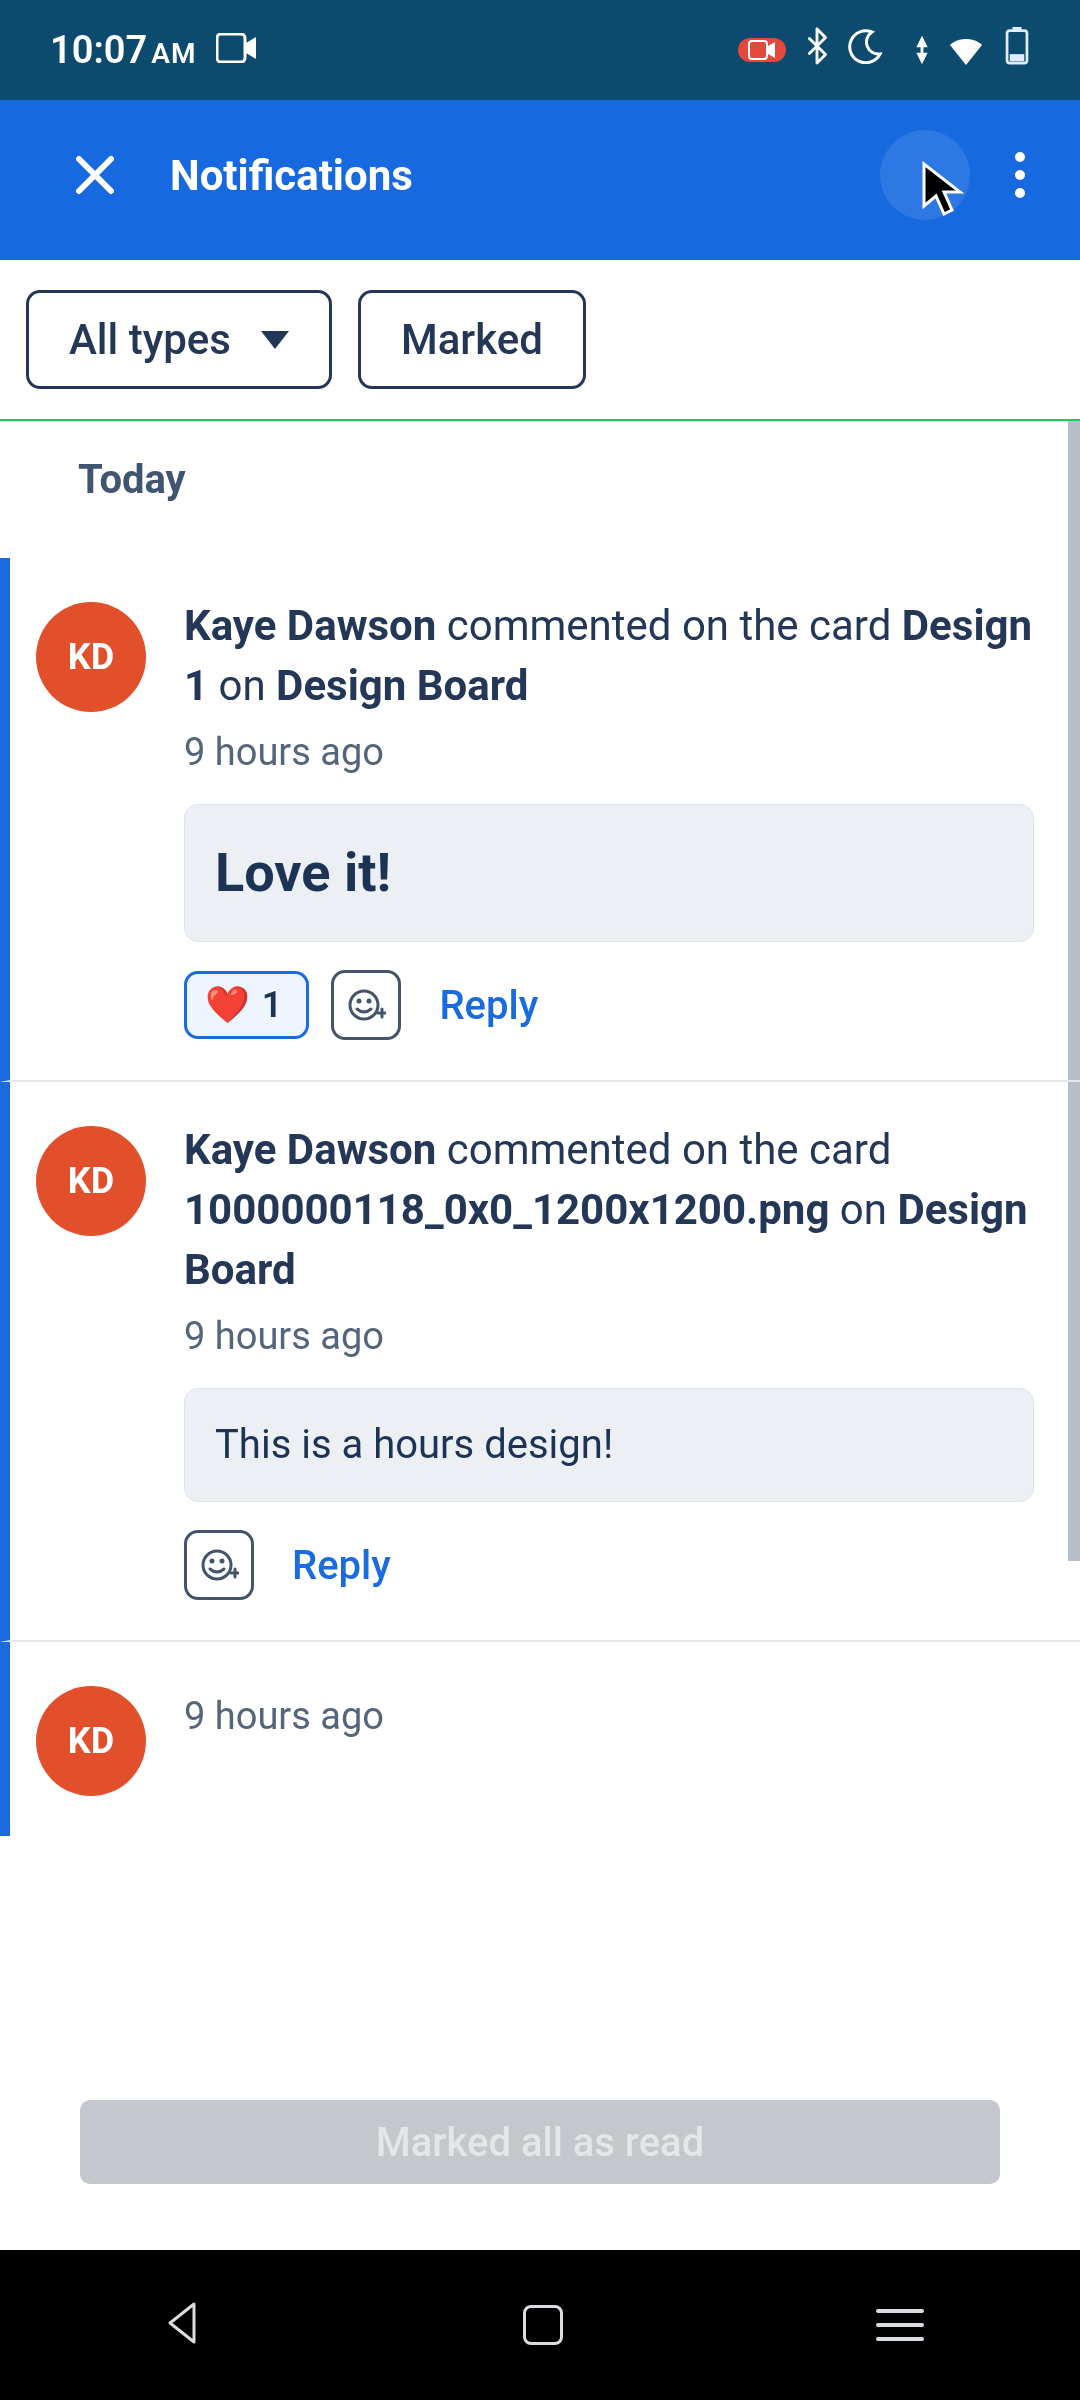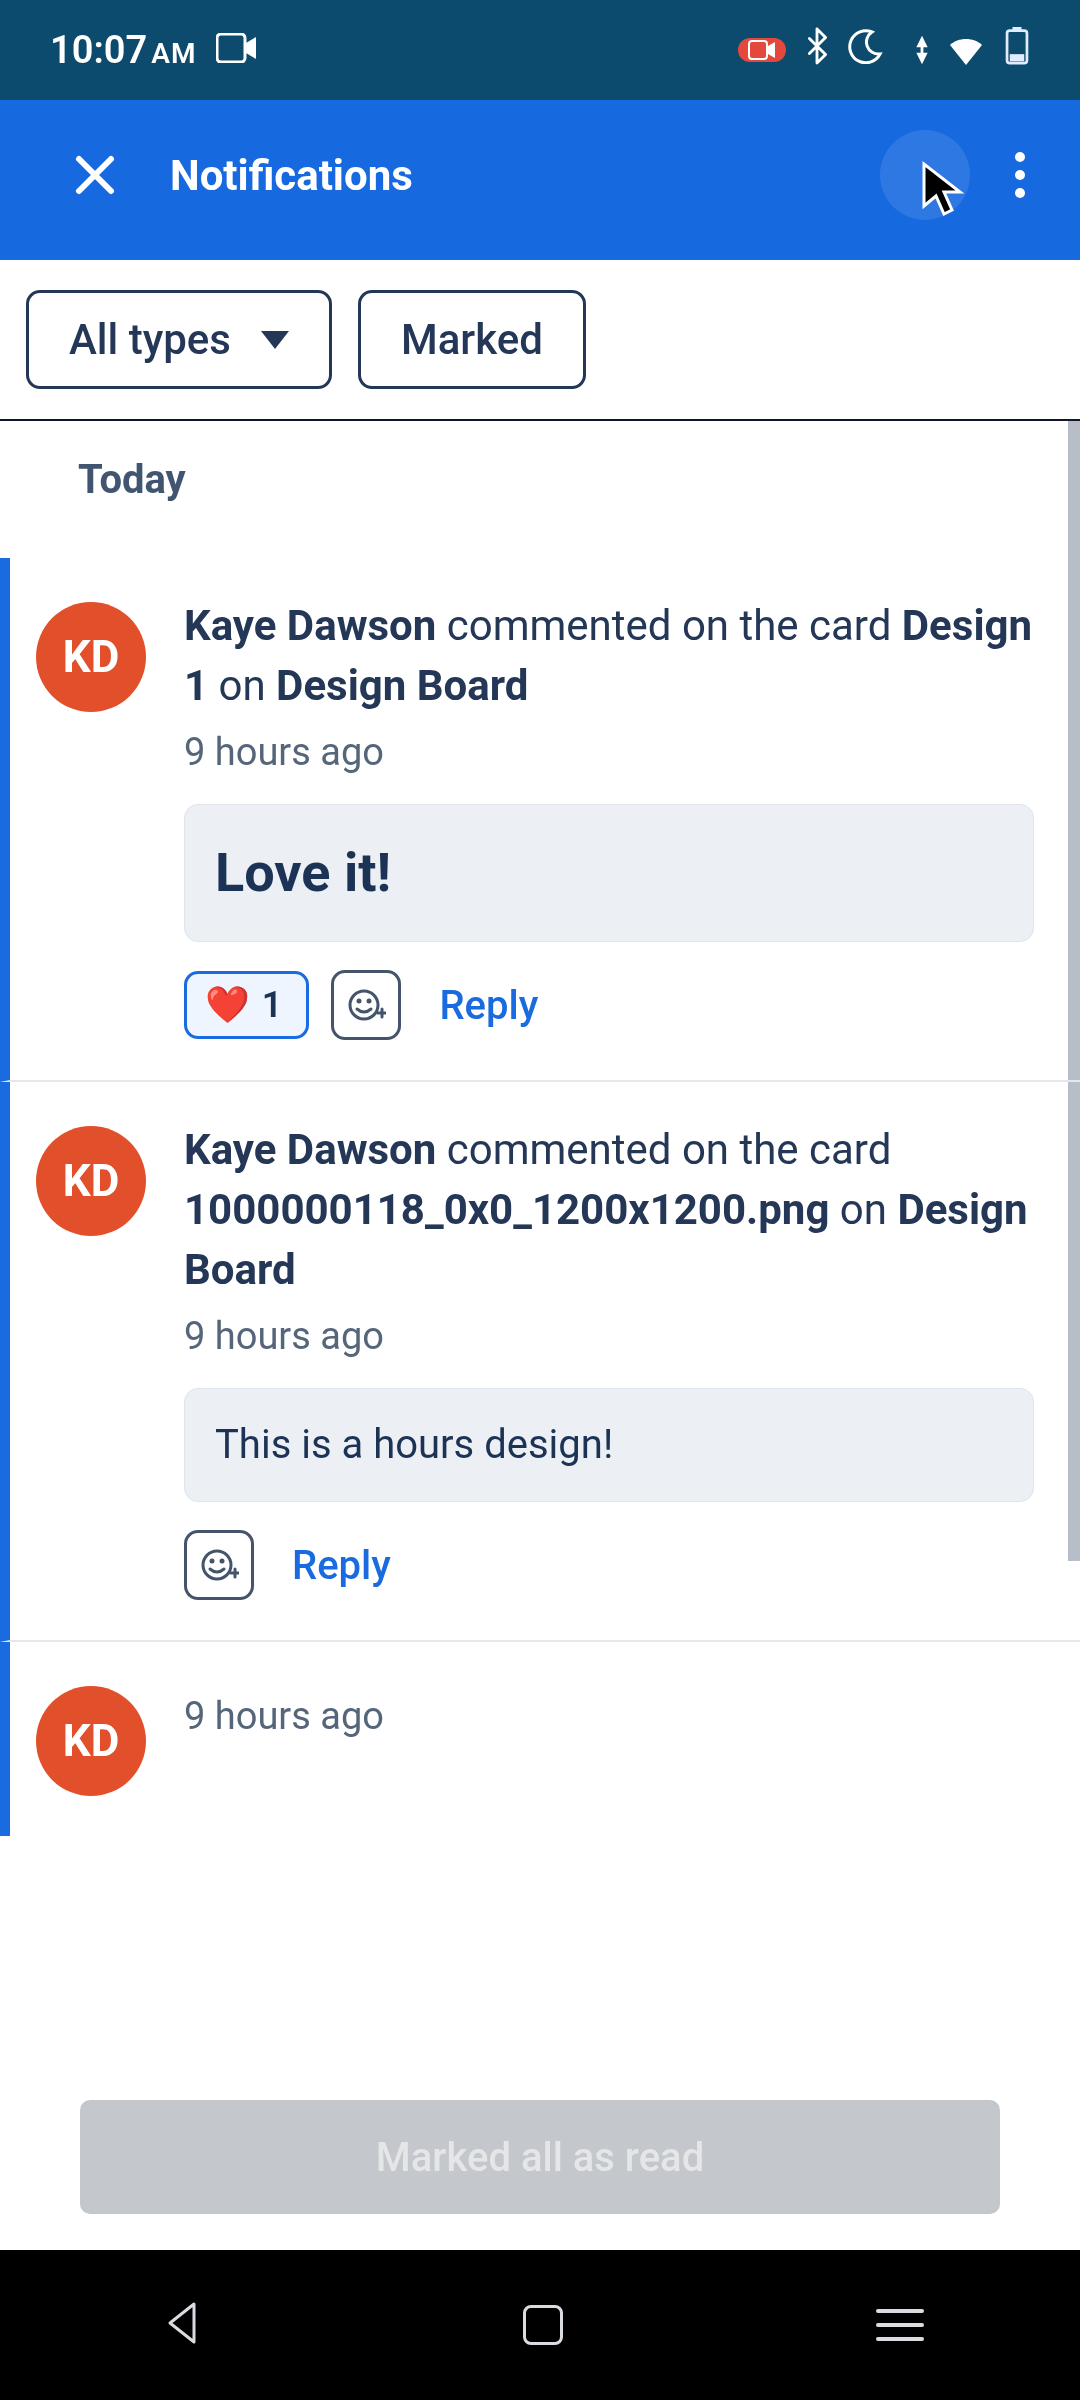--- a/index.html
+++ b/index.html
@@ -68,21 +68,21 @@
   .cursor {
     position:absolute; left:40px; top:30px; pointer-events:none;
   }
   .cursor svg { width:50px; height:60px; }
   .kebab { width:60px; height:80px; display:flex; align-items:center; justify-content:center; }
   .kebab svg { width: 10px; height: 46px; }
 
   
   .filters {
     display: flex; gap: 26px; padding: 30px 26px 30px 26px;
-    border-bottom: 2px solid #0f172a;
+    border-bottom: 2px solid #22c55e;
     background:#fff;
   }
   .chip {
     border: 3px solid #243757;
     border-radius: 14px;
     padding: 22px 40px;
     font-size: 42px;
     font-weight: 500;
     color: #243757;
     display: flex; align-items: center; gap: 30px;
@@ -126,21 +126,21 @@
   }
   .clock-circle::after {
     content:""; position:absolute; left:50%; top:50%;
     width:8px; height:24px; background:#1d3356; transform-origin: bottom center;
     transform: translate(-50%,-100%) rotate(-60deg); border-radius:4px;
   }
 
   .avatar {
     width: 110px; height: 110px; border-radius: 50%;
     background:#e1502b; color:#fff; display:flex; align-items:center; justify-content:center;
-    font-size: 44px; font-weight: 700;
+    font-size: 36px; font-weight: 700;
   }
 
   .msg {
     font-size: 42px; line-height: 60px; color:#243757; font-weight:400;
   }
   .msg .b { font-weight: 700; }
   .ts { font-size: 38px; color:#55657a; margin-top: 14px; }
 
   .quote {
     margin-top: 30px;
@@ -163,21 +163,21 @@
     display:flex; align-items:center; justify-content:center;
   }
   .add-react svg { width: 40px; height:40px; }
   .reply-link {
     color:#1a6be0; font-size: 40px; font-weight:500; margin-left: 16px;
   }
 
   
   .toast {
     position:absolute; left:80px; right:80px; top: 2100px;
-    height: 114px; border-radius: 10px;
+    height: 84px; border-radius: 10px;
     background: rgba(60,70,85,0.30);
     display:flex; align-items:center; justify-content:center;
     color: rgba(255,255,255,0.55); font-size:40px; font-weight:500;
     pointer-events:none;
   }
 
   
   .navbar {
     position:absolute; left:0; right:0; bottom:0; height:150px; background:#000;
     display:flex; align-items:center; justify-content:space-around;

